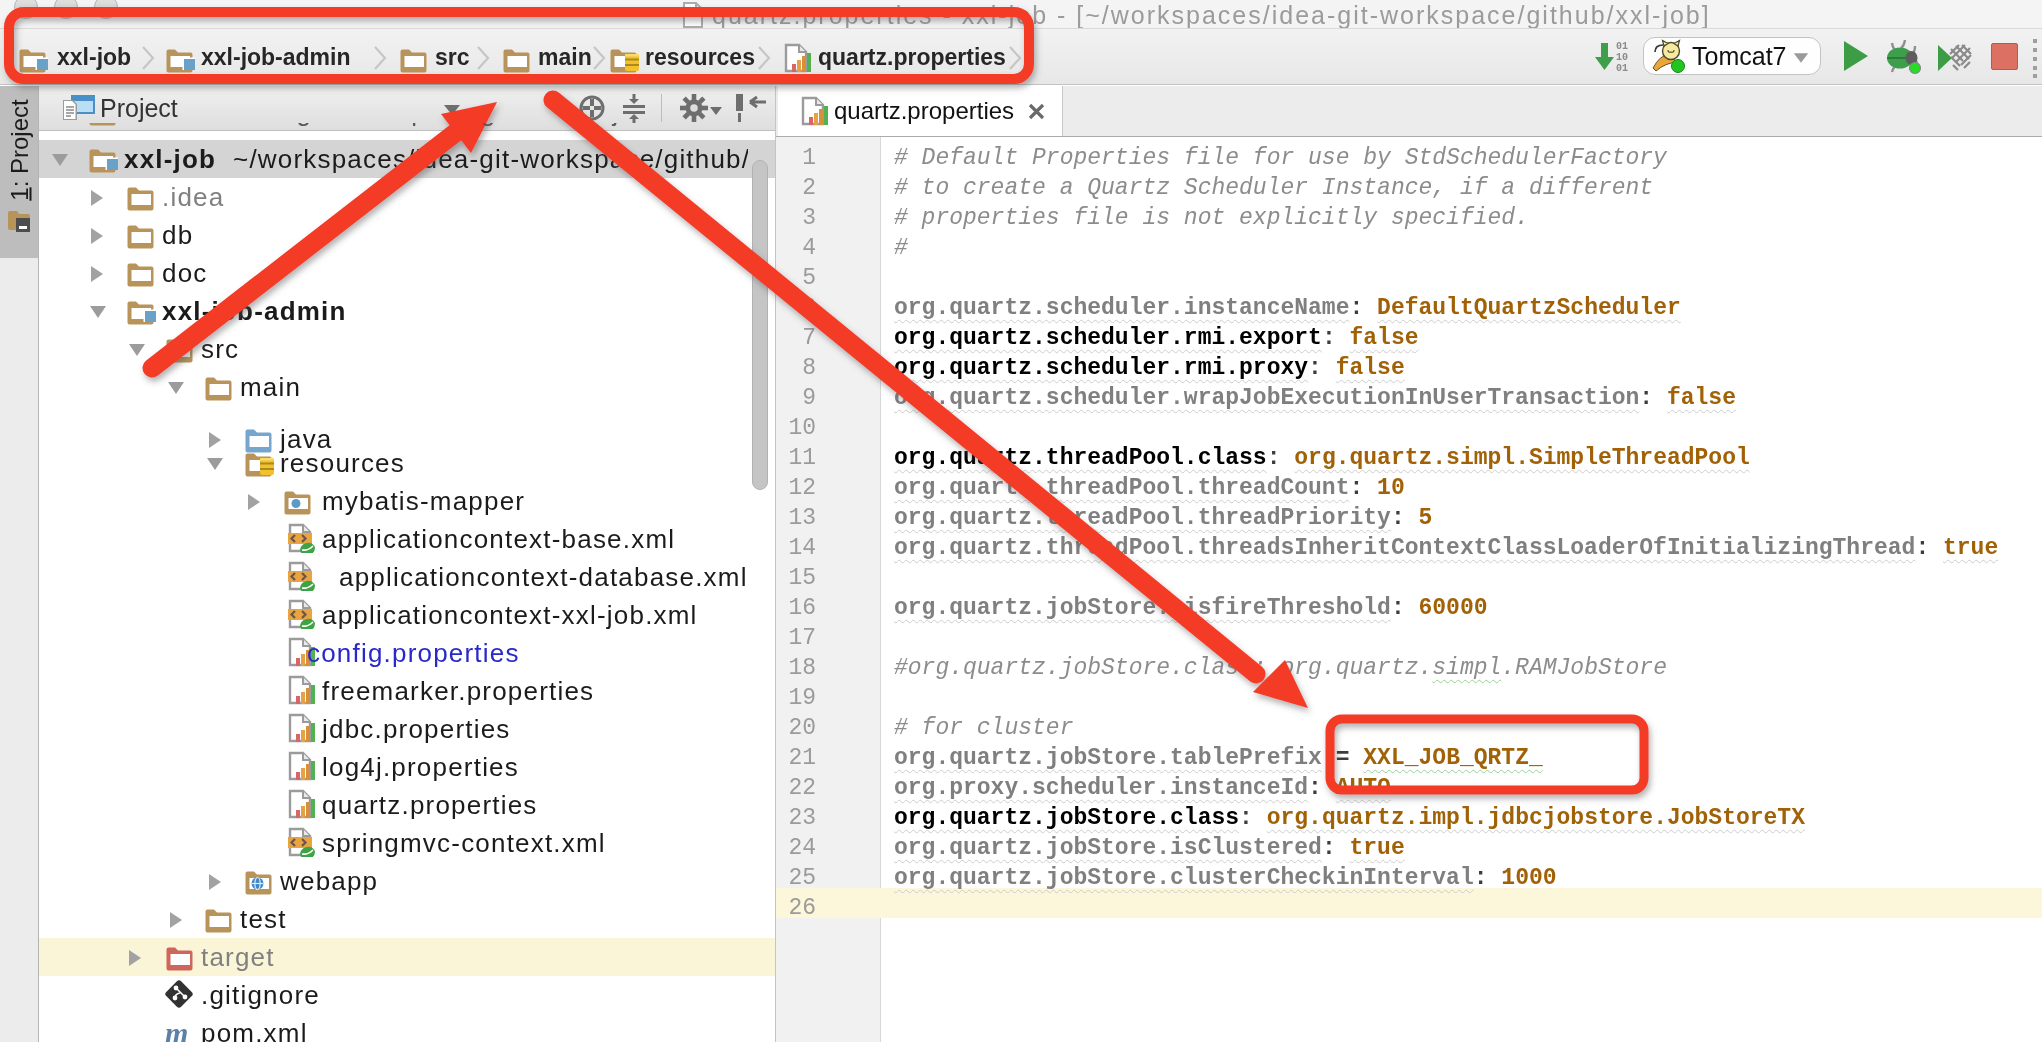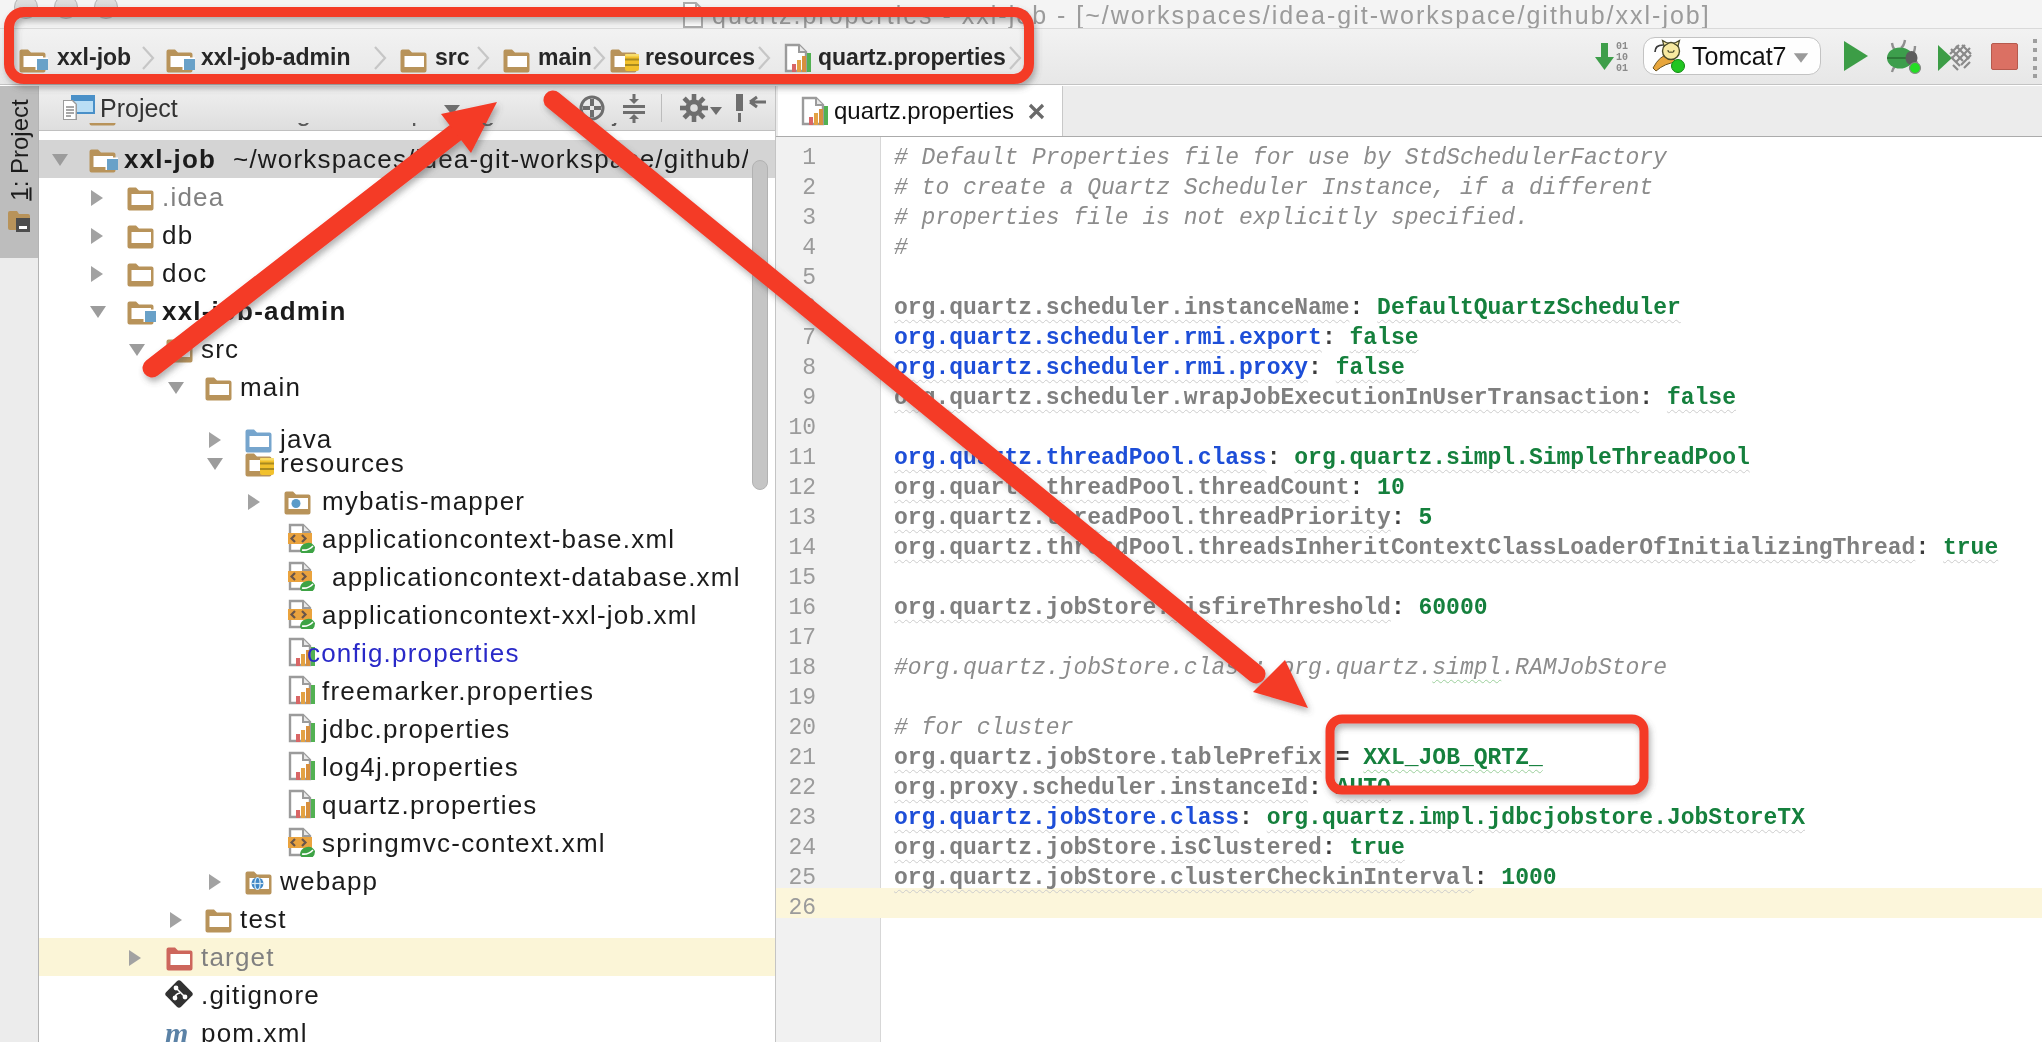--- a/index.html
+++ b/index.html
@@ -53,22 +53,22 @@
   #gutter { left:776px; top:137px; width:105px; height:905px; background:#f1f1f1;
     border-right:1px solid #d7d7d7; }
   #caretrow { left:776px; top:888px; width:1266px; height:30px; background:#fcf6db; }
   #gutnums { left:776px; top:143px; width:40px; text-align:right;
     font-family:"Liberation Mono", monospace; font-size:23px; line-height:30px; color:#9b9b9b; }
   #code { left:894px; top:143px; font-family:"Liberation Mono", monospace; font-size:23px;
     line-height:30px; color:#262626; }
   #code .ln { height:30px; white-space:pre; }
   .c { color:#8c8c8c; font-style:italic; }
   .k { color:#7f7f7f; font-weight:bold; }
-  .n { color:#1d4ed8; font-weight:bold; }
-  .v { color:#15803d; font-weight:bold; }
+  .n { color:#000000; font-weight:bold; }
+  .v { color:#a16207; font-weight:bold; }
   .d { color:#3c3c3c; font-weight:bold; }
   .wv { text-decoration-line:underline; text-decoration-style:wavy;
         text-decoration-color:#cdcdcd; text-decoration-thickness:1px; text-underline-offset:5px; }
   .wg { text-decoration-line:underline; text-decoration-style:wavy;
         text-decoration-color:#9ccf9c; text-decoration-thickness:1px; text-underline-offset:5px; }
   
   #overlay { left:0; top:0; width:2042px; height:1042px; pointer-events:none; }
 </style>
 </head>
 <body>
@@ -441,21 +441,21 @@
   <div class="row" style="top:389px">
     <svg style="left:248px;top:3px" width="28" height="30">
         <use href="#sprx"></use>
       </svg>
     <span class="t" style="left:283px">applicationcontext-base.xml</span>
   </div>
   <div class="row" style="top:427px">
     <svg style="left:248px;top:3px" width="28" height="30">
         <use href="#sprx"></use>
       </svg>
-    <span class="t" style="left:293px">applicationcontext-database.xml</span>
+    <span class="t" style="left:300px">applicationcontext-database.xml</span>
   </div>
   <div class="row" style="top:465px">
     <svg style="left:248px;top:3px" width="28" height="30">
         <use href="#sprx"></use>
       </svg>
     <span class="t" style="left:283px">applicationcontext-xxl-job.xml</span>
   </div>
   <div class="row" style="top:503px">
     <svg style="left:248px;top:3px" width="28" height="30">
         <use href="#prop"></use>

